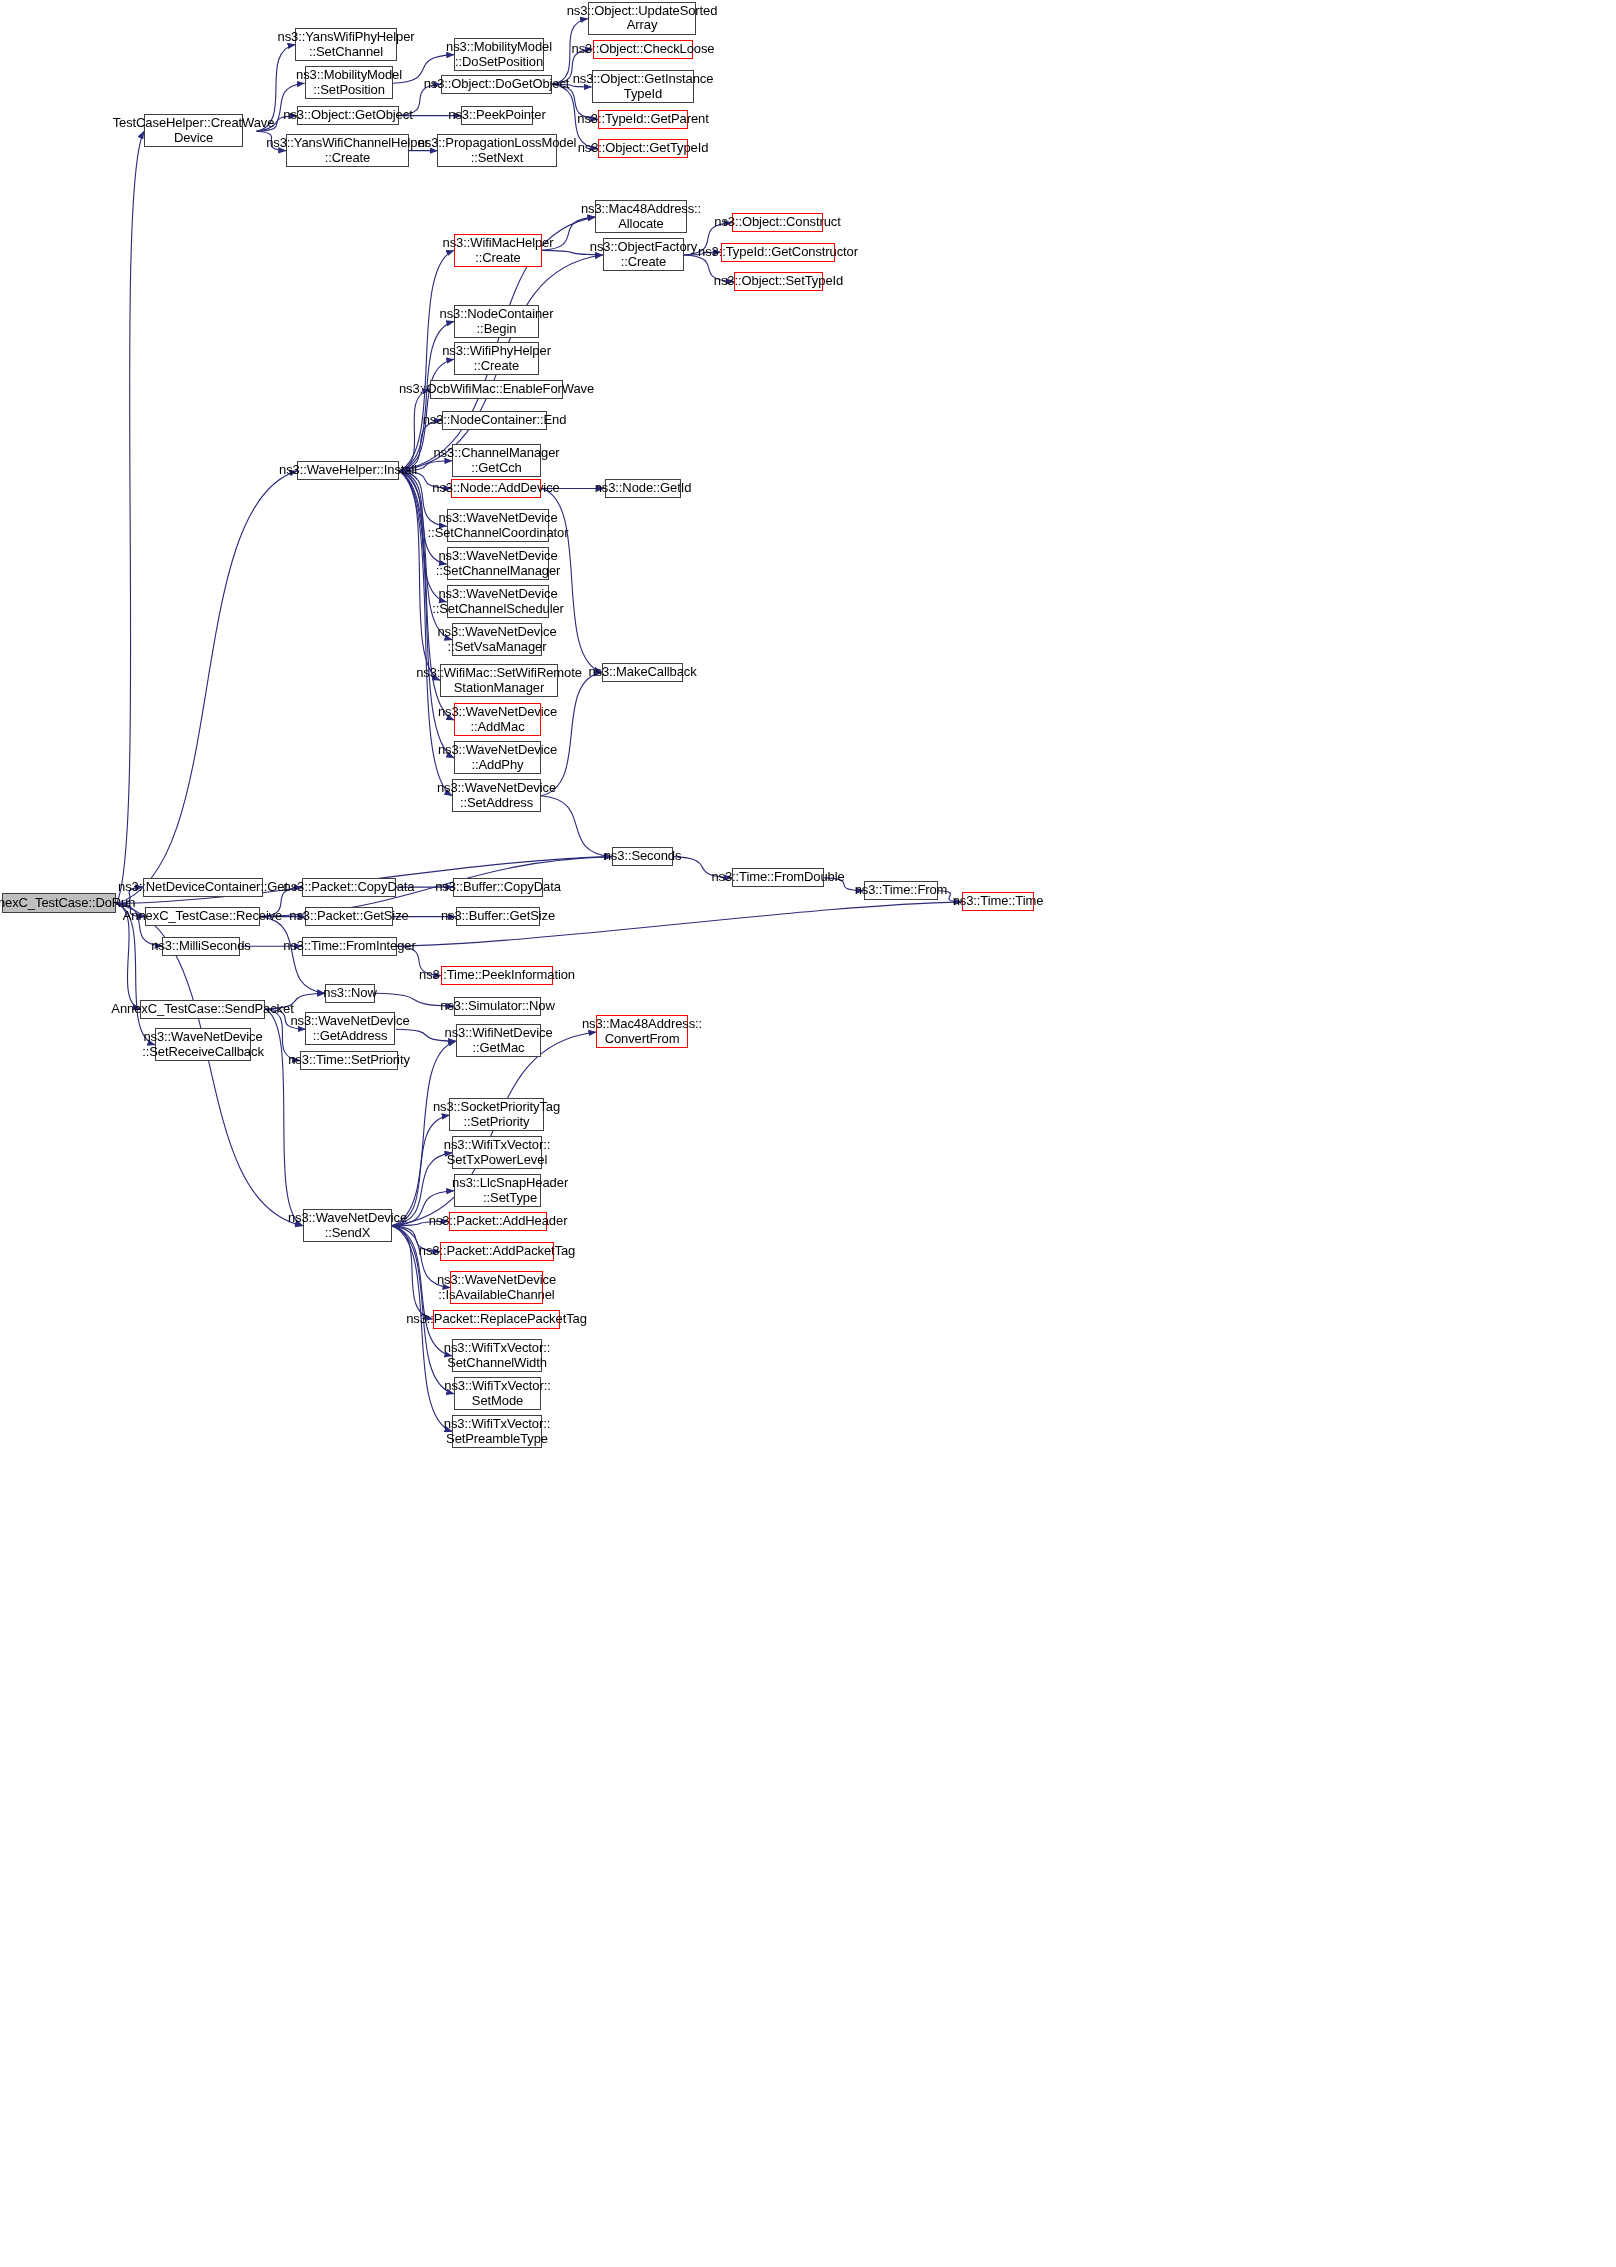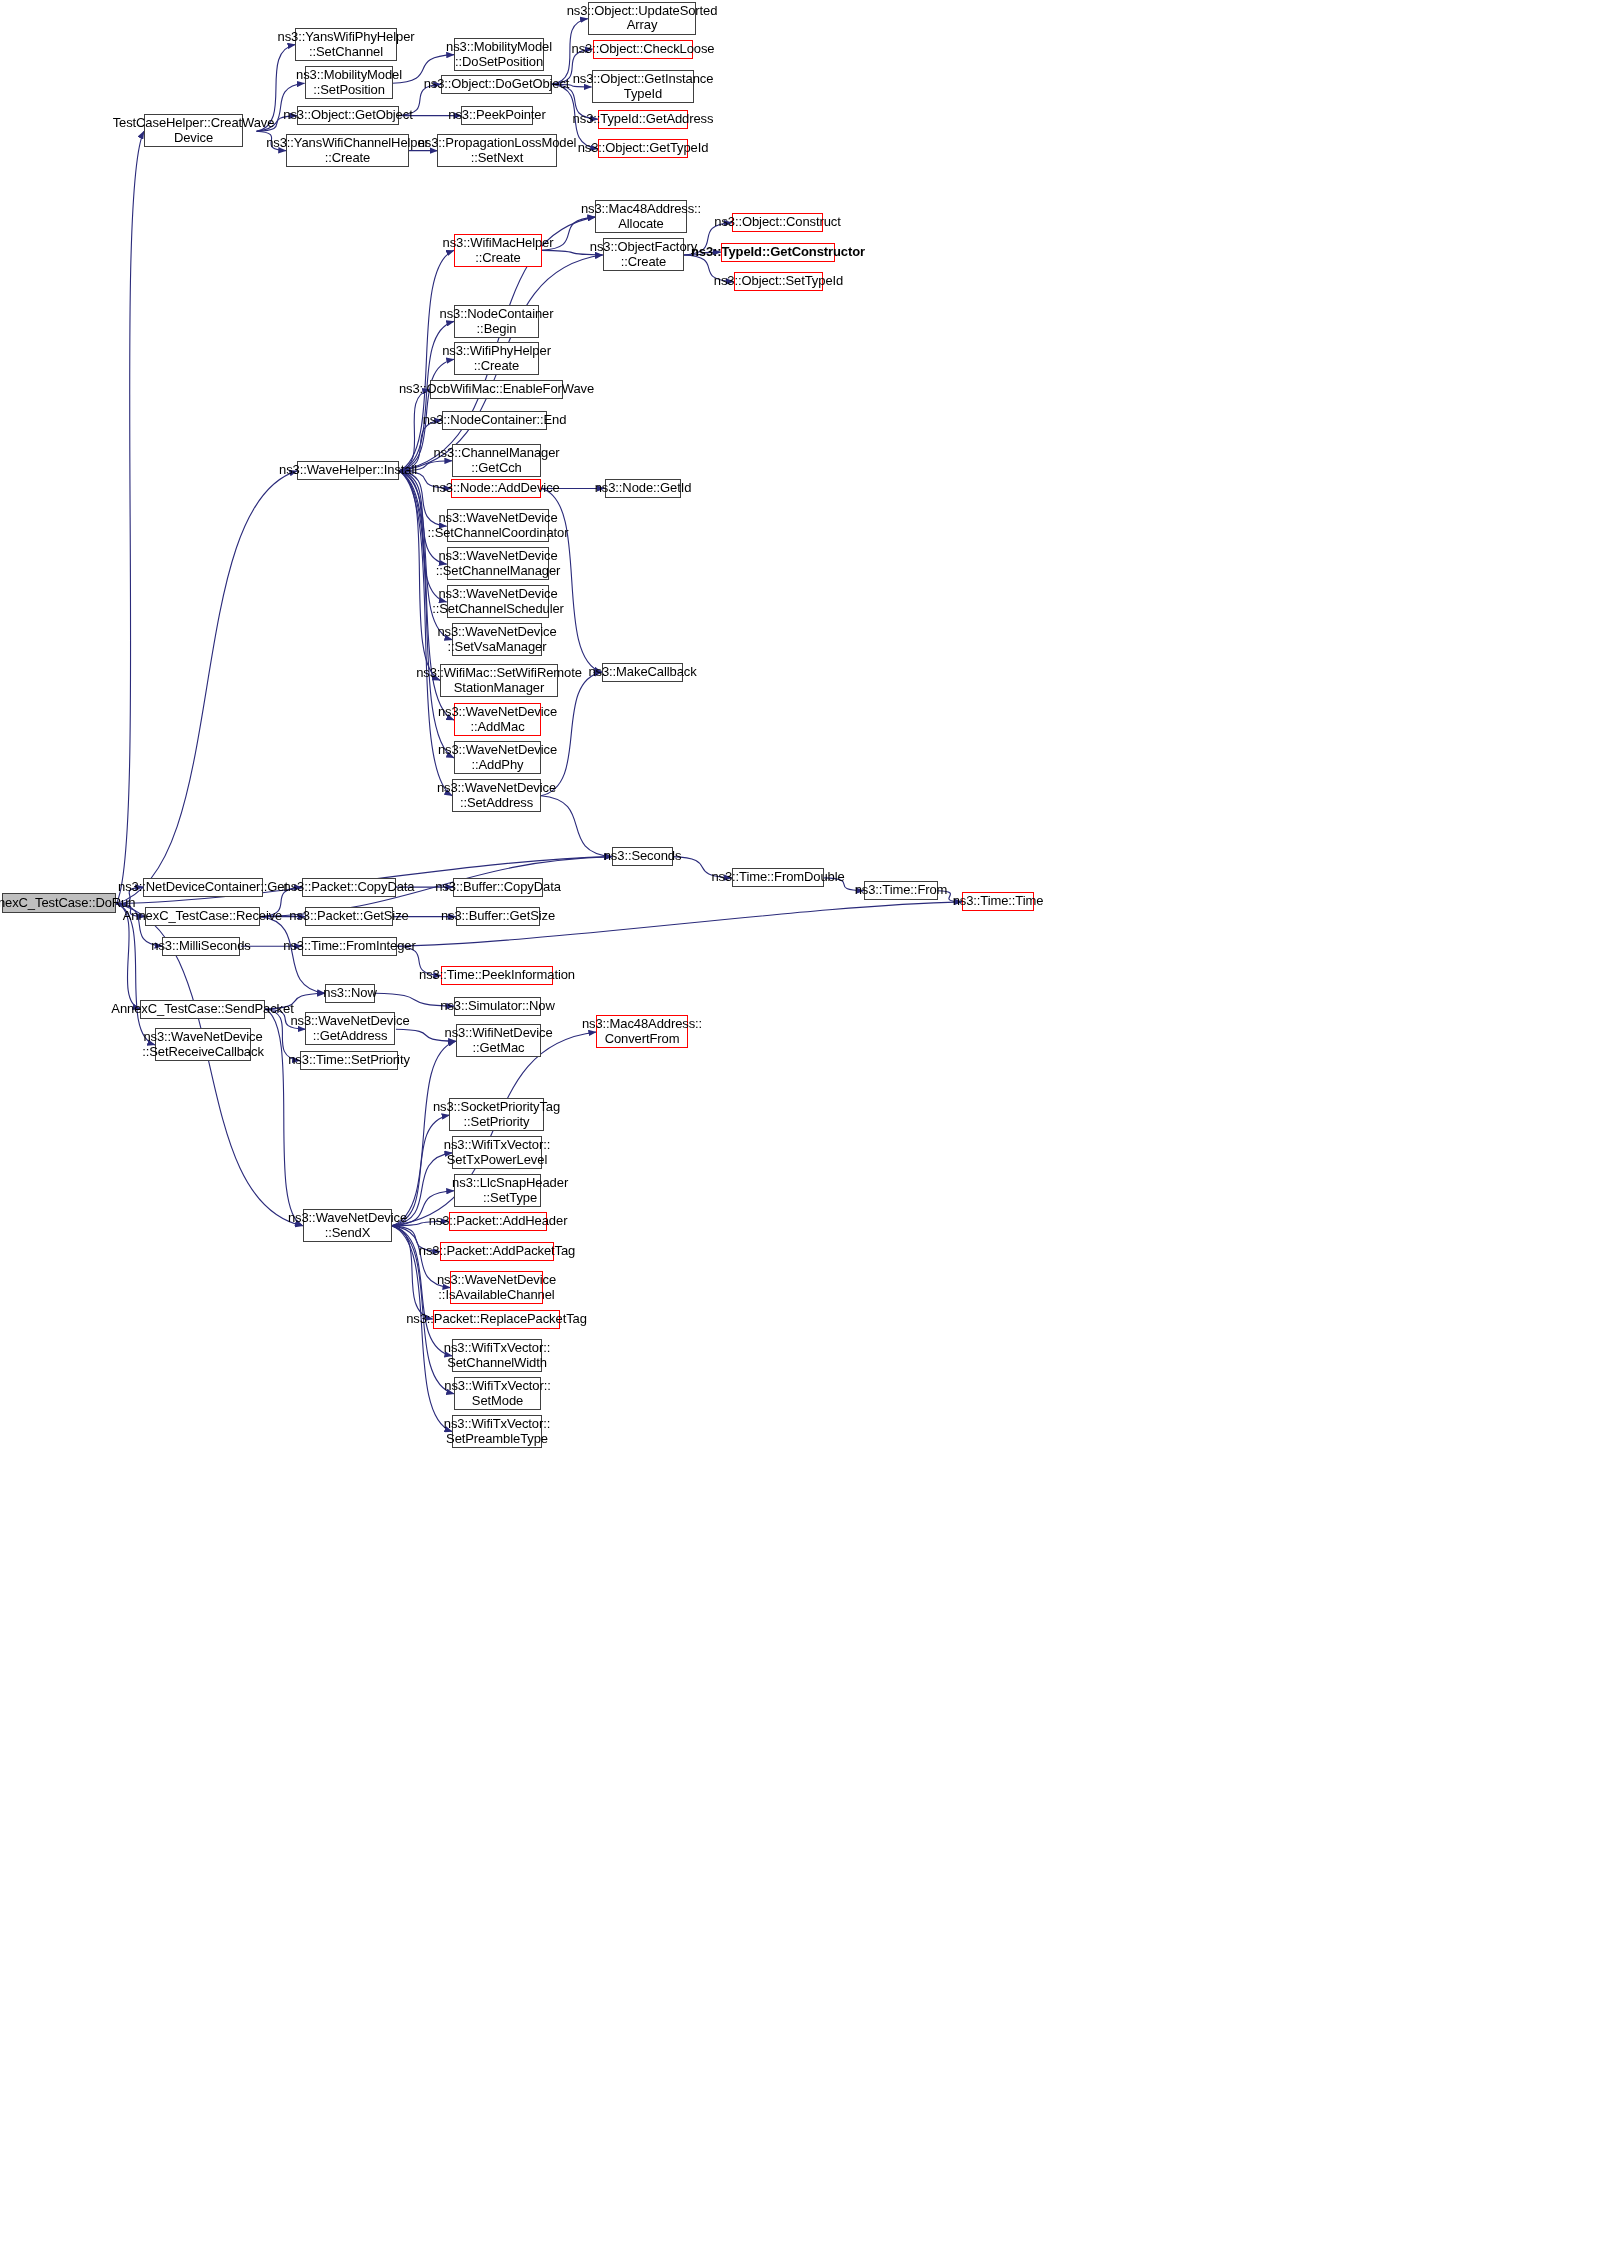--- a/index.html
+++ b/index.html
@@ -118,30 +118,30 @@
 ::DoSetPosition</div>
       <div class="node" style="left: 441px; top: 75px; width: 111px; height: 18.5px;">ns3::Object::DoGetObject</div>
       <div class="node" style="left: 461px; top: 106px; width: 72px; height: 18.5px;">ns3::PeekPointer</div>
       <div class="node" style="left: 437px; top: 134px; width: 120px; height: 33px;">ns3::PropagationLossModel
 ::SetNext</div>
       <div class="node" style="left: 588px; top: 1.8px; width: 108px; height: 33px;">ns3::Object::UpdateSorted
 Array</div>
       <div class="node red" style="left: 593px; top: 40px; width: 100px; height: 18.5px;">ns3::Object::CheckLoose</div>
       <div class="node" style="left: 592px; top: 70px; width: 102px; height: 33px;">ns3::Object::GetInstance
 TypeId</div>
-      <div class="node red" style="left: 598px; top: 110px; width: 90px; height: 18.5px;">ns3::TypeId::GetAddress</div>
+      <div class="node red" style="left: 598px; top: 110px; width: 90px; height: 18.5px;">ns3::TypeId::GetParent</div>
       <div class="node red" style="left: 598px; top: 139px; width: 90px; height: 18.5px;">ns3::Object::GetTypeId</div>
       <div class="node" style="left: 595px; top: 200px; width: 92px; height: 33px;">ns3::Mac48Address::
 Allocate</div>
       <div class="node red" style="left: 454px; top: 234px; width: 88px; height: 33px;">ns3::WifiMacHelper
 ::Create</div>
       <div class="node" style="left: 603px; top: 238px; width: 81px; height: 33px;">ns3::ObjectFactory
 ::Create</div>
       <div class="node red" style="left: 732px; top: 213px; width: 91px; height: 18.5px;">ns3::Object::Construct</div>
-      <div class="node red" style="left: 721px; top: 243px; width: 114px; height: 18.5px; font-weight: bold;">ns3::TypeId::GetConstructor</div>
+      <div class="node red" style="left: 721px; top: 243px; width: 114px; height: 18.5px;">ns3::TypeId::GetConstructor</div>
       <div class="node red" style="left: 734px; top: 272px; width: 89px; height: 18.5px;">ns3::Object::SetTypeId</div>
       <div class="node" style="left: 454px; top: 305px; width: 85px; height: 33px;">ns3::NodeContainer
 ::Begin</div>
       <div class="node" style="left: 454px; top: 342px; width: 85px; height: 33px;">ns3::WifiPhyHelper
 ::Create</div>
       <div class="node" style="left: 430px; top: 380px; width: 133px; height: 18.5px;">ns3::OcbWifiMac::EnableForWave</div>
       <div class="node" style="left: 442px; top: 411px; width: 105px; height: 18.5px;">ns3::NodeContainer::End</div>
       <div class="node" style="left: 452px; top: 444px; width: 89px; height: 33px;">ns3::ChannelManager
 ::GetCch</div>
       <div class="node red" style="left: 451px; top: 479px; width: 90px; height: 18.5px;">ns3::Node::AddDevice</div>

